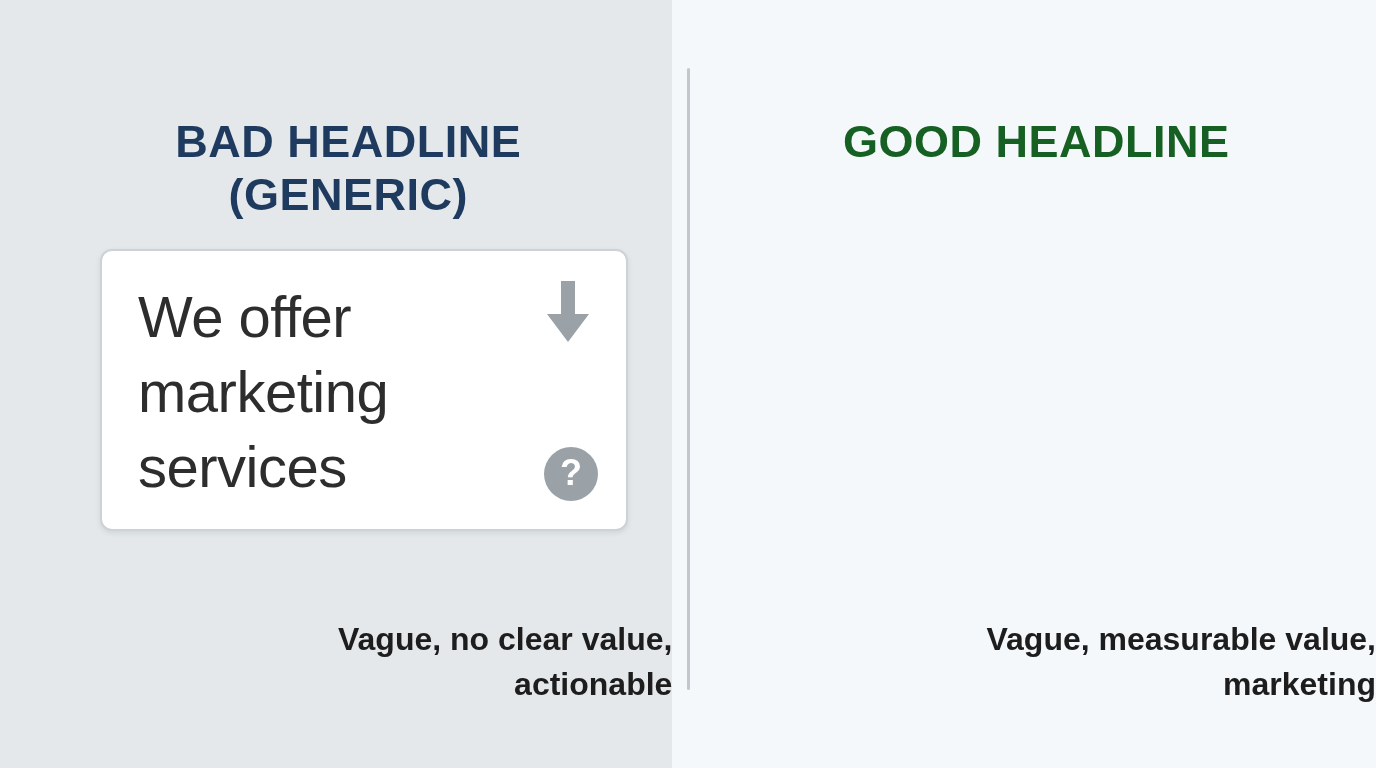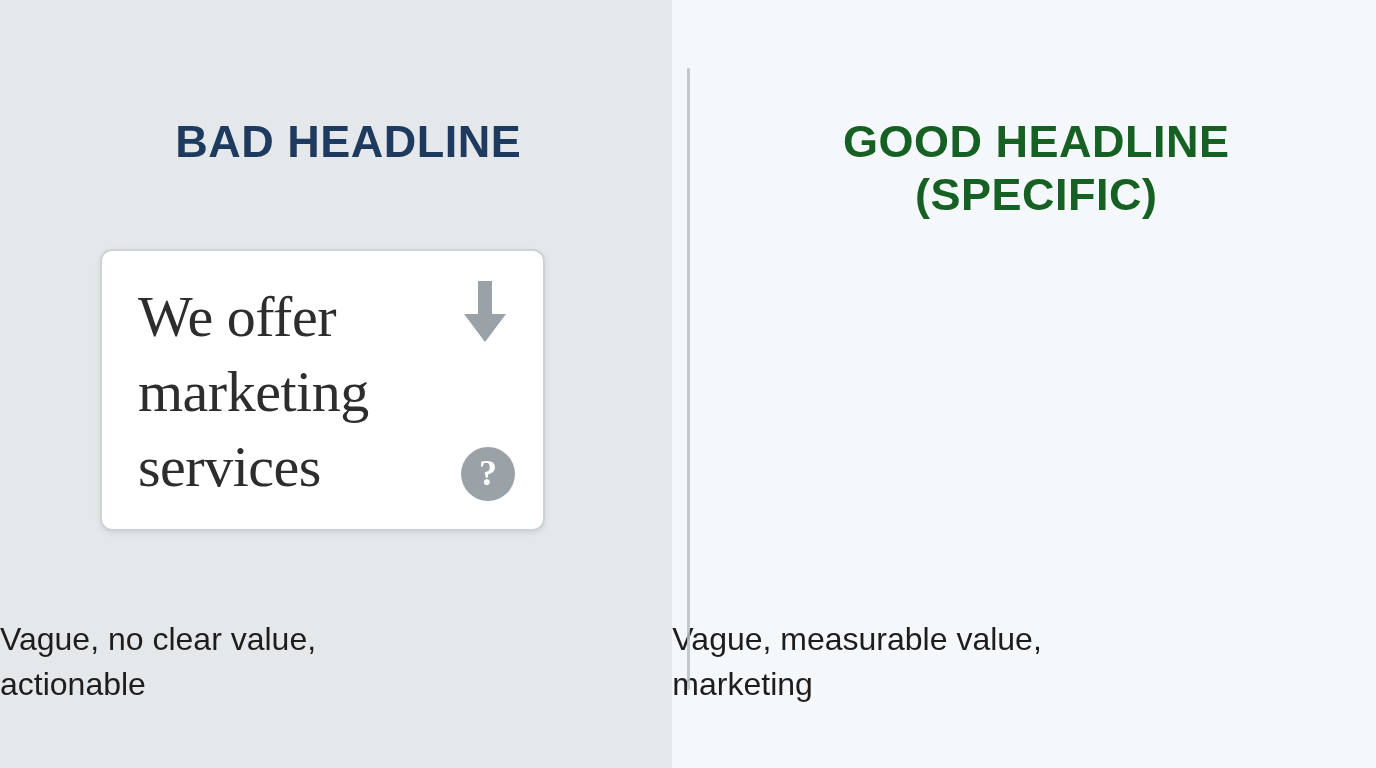--- a/index.html
+++ b/index.html
@@ -68,27 +68,26 @@
 
   
   .card {
     position: absolute;
     box-sizing: border-box;
   }
 
   .card-bad {
     left: 100px;
     top: 249px;
-    width: 445px;
+    width: 528px;
     height: 282px;
     background: #ffffff;
     border: 2px solid #ccd2d6;
     border-radius: 12px;
     box-shadow: 0 2px 5px rgba(60,70,80,.12);
-    font-family: Liberation Serif, serif;
   }
 
   
   .card-text {
     position: absolute;
     left: 36px;
     top: 28px;
     margin: 0;
     white-space: pre-line;
   }
@@ -129,38 +128,39 @@
     padding-bottom: 3px;
     box-sizing: border-box;
   }
 
   
   .caption {
     position: absolute;
     left: 0;
     right: 0;
     top: 581px;
-    text-align: left;
+    text-align: right;
     font-size: 32px;
     line-height: 45px;
-    font-weight: 400;
+    font-weight: 700;
     color: #1d1d1d;
     margin-top: 36px;
   }
   .caption .line { display: block; white-space: pre; }
 </style>
 </head>
 <body>
 
 <div class="stage">
 
   <section class="panel panel-bad">
 
     <h2 class="heading heading-bad">
       <span class="line">BAD HEADLINE</span>
+      <span class="line">(GENERIC)</span>
     </h2>
 
     <div class="card card-bad">
 
       <p class="card-text">We offer
 marketing
 services</p>
 
       <span class="icon-arrow">
         <svg viewBox="0 0 60 66" width="60" height="66" aria-hidden="true">
@@ -178,21 +178,20 @@
       <span class="line">Vague, no clear value,</span>
       <span class="line">actionable</span>
     </p>
 
   </section>
 
   <section class="panel panel-good">
 
     <h2 class="heading heading-good">
       <span class="line">GOOD HEADLINE</span>
-      <span class="line">(SPECIFIC)</span>
     </h2>
 
     <p class="caption">
       <span class="line">Vague, measurable value,</span>
       <span class="line">marketing</span>
     </p>
 
   </section>
 
   <div class="divider"></div>

